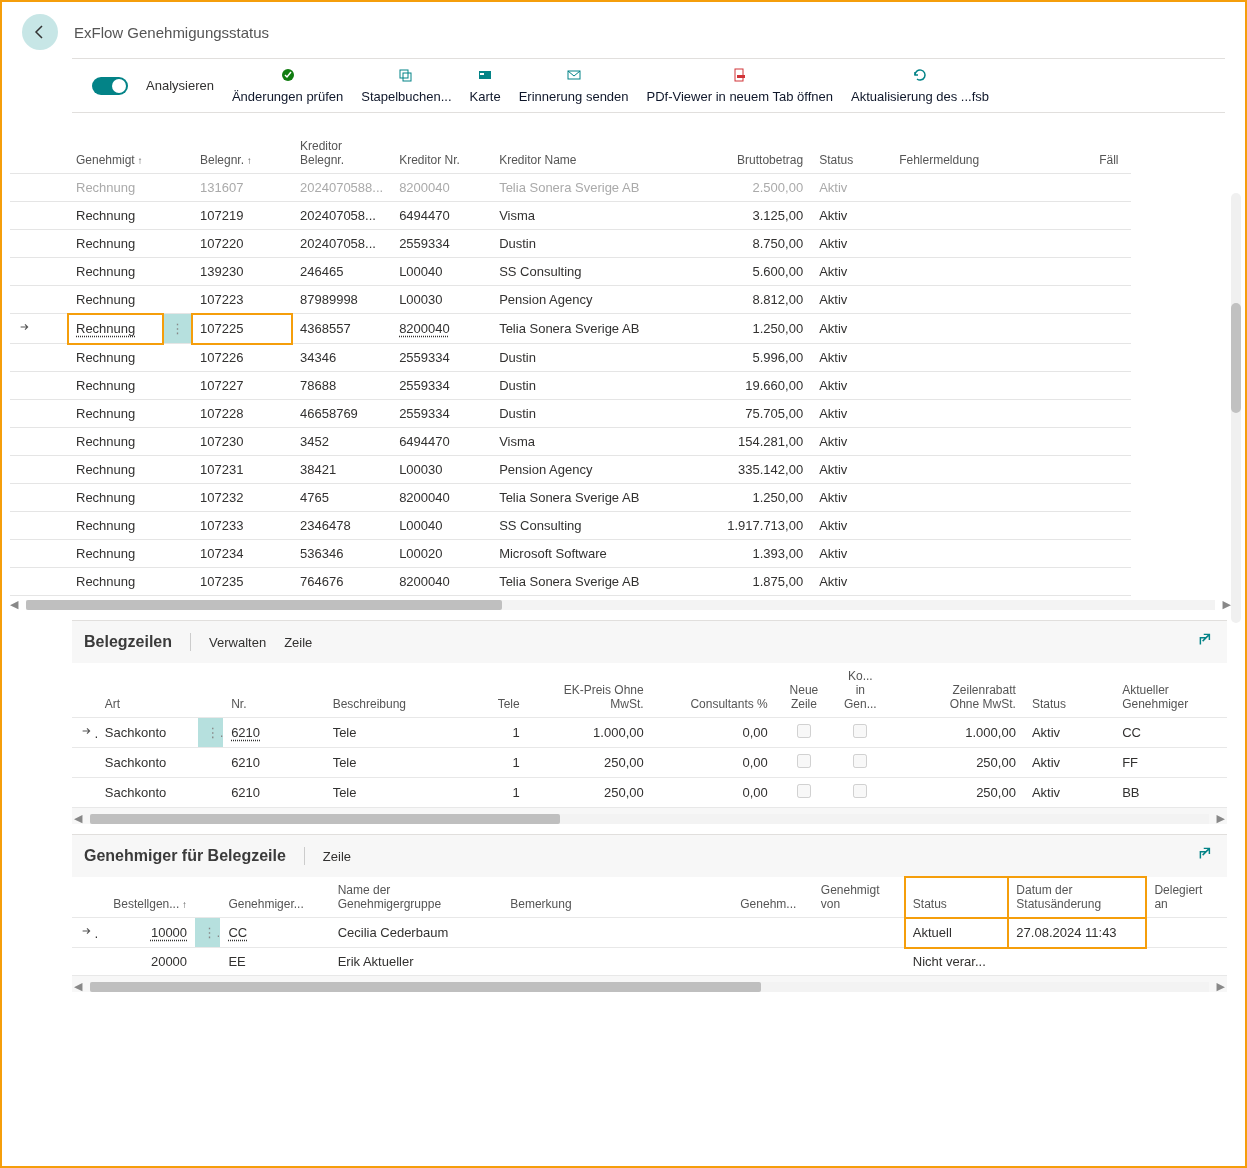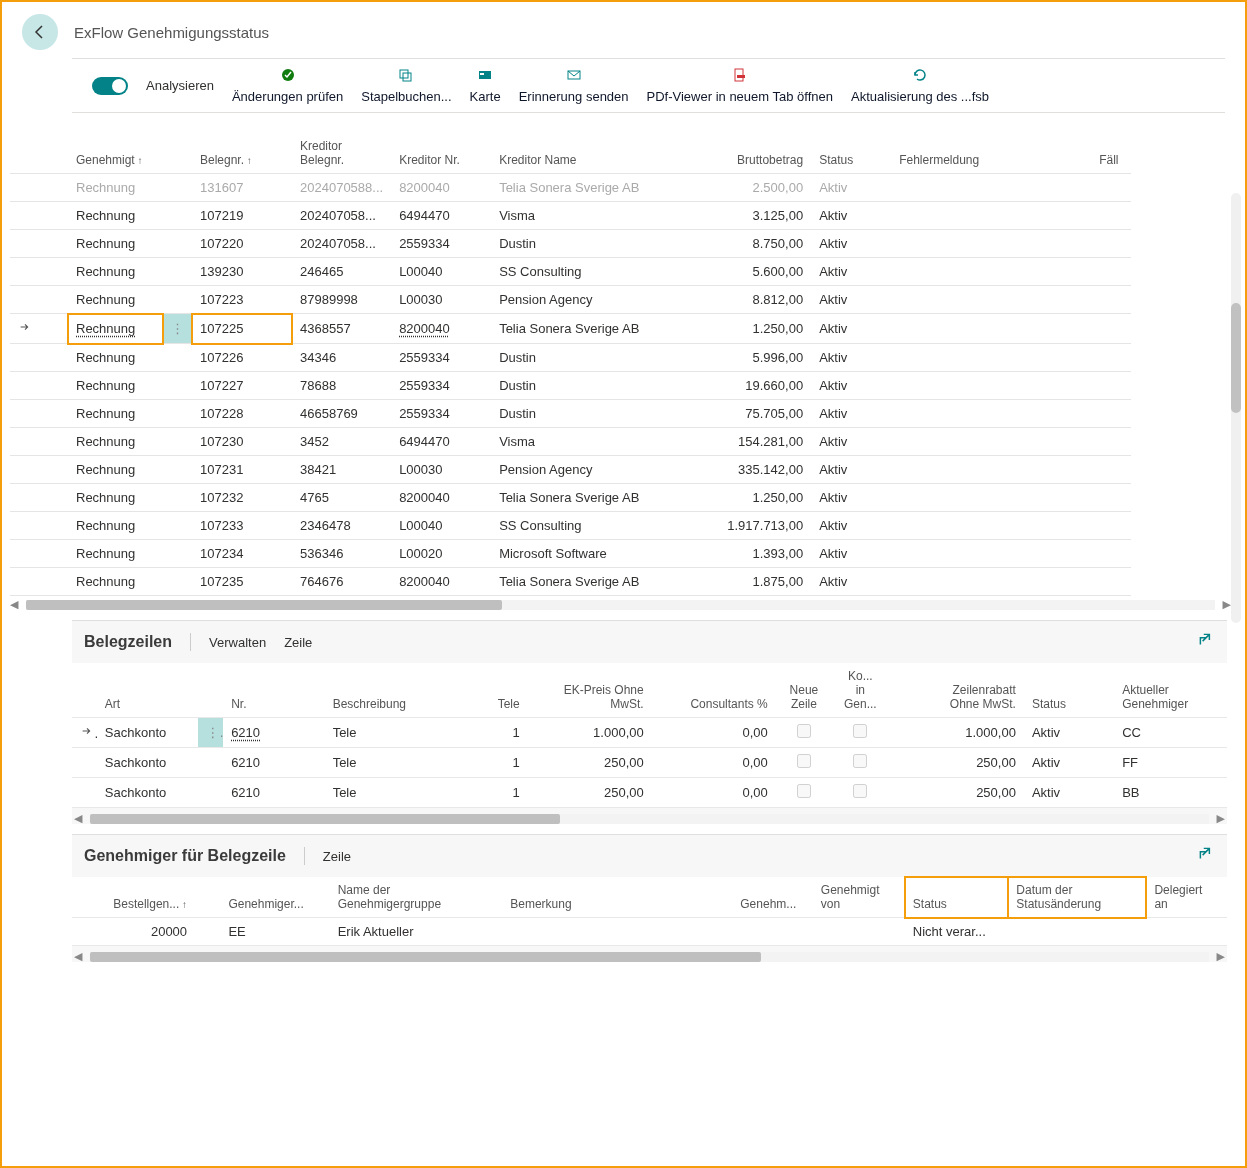--- a/index.html
+++ b/index.html
@@ -492,20 +492,35 @@
         <th>Bemerkung</th>
         <th>Genehm...</th>
         <th><span>Genehmigt</span><br><span>von</span></th>
         <th class="status-th" style="outline:2px solid #f59e0b;outline-offset:-1px">Status</th>
         <th class="datum-th" style="outline:2px solid #f59e0b;outline-offset:-1px"><span>Datum der</span><br><span>Statusänderung</span></th>
         <th><span>Delegiert</span><br><span>an</span></th>
       </tr>
     </thead>
     <tbody id="approver-grid-body">
         <tr>
+          <td class="row-indicator row-arrow"><svg viewBox="0 0 16 16" width="14" height="14">
+              <path d="M3 8 L11 8 M8 5 L11 8 L8 11" stroke="#555" stroke-width="1.3" fill="none"></path>
+            </svg></td>
+          <td class="num"><span class="underline">10000</span></td>
+          <td class="row-menu" style="background:#b6e0de">⋮</td>
+          <td><span class="underline">CC</span></td>
+          <td>Cecilia Cederbaum</td>
+          <td></td>
+          <td></td>
+          <td></td>
+          <td style="outline:2px solid #f59e0b;outline-offset:-1px">Aktuell</td>
+          <td style="outline:2px solid #f59e0b;outline-offset:-1px">27.08.2024 11:43</td>
+          <td></td>
+        </tr>
+        <tr>
           <td class="row-indicator row-arrow"></td>
           <td class="num"><span class="">20000</span></td>
           <td class="row-menu"></td>
           <td><span class="">EE</span></td>
           <td>Erik Aktueller</td>
           <td></td>
           <td></td>
           <td></td>
           <td>Nicht verar...</td>
           <td></td>

